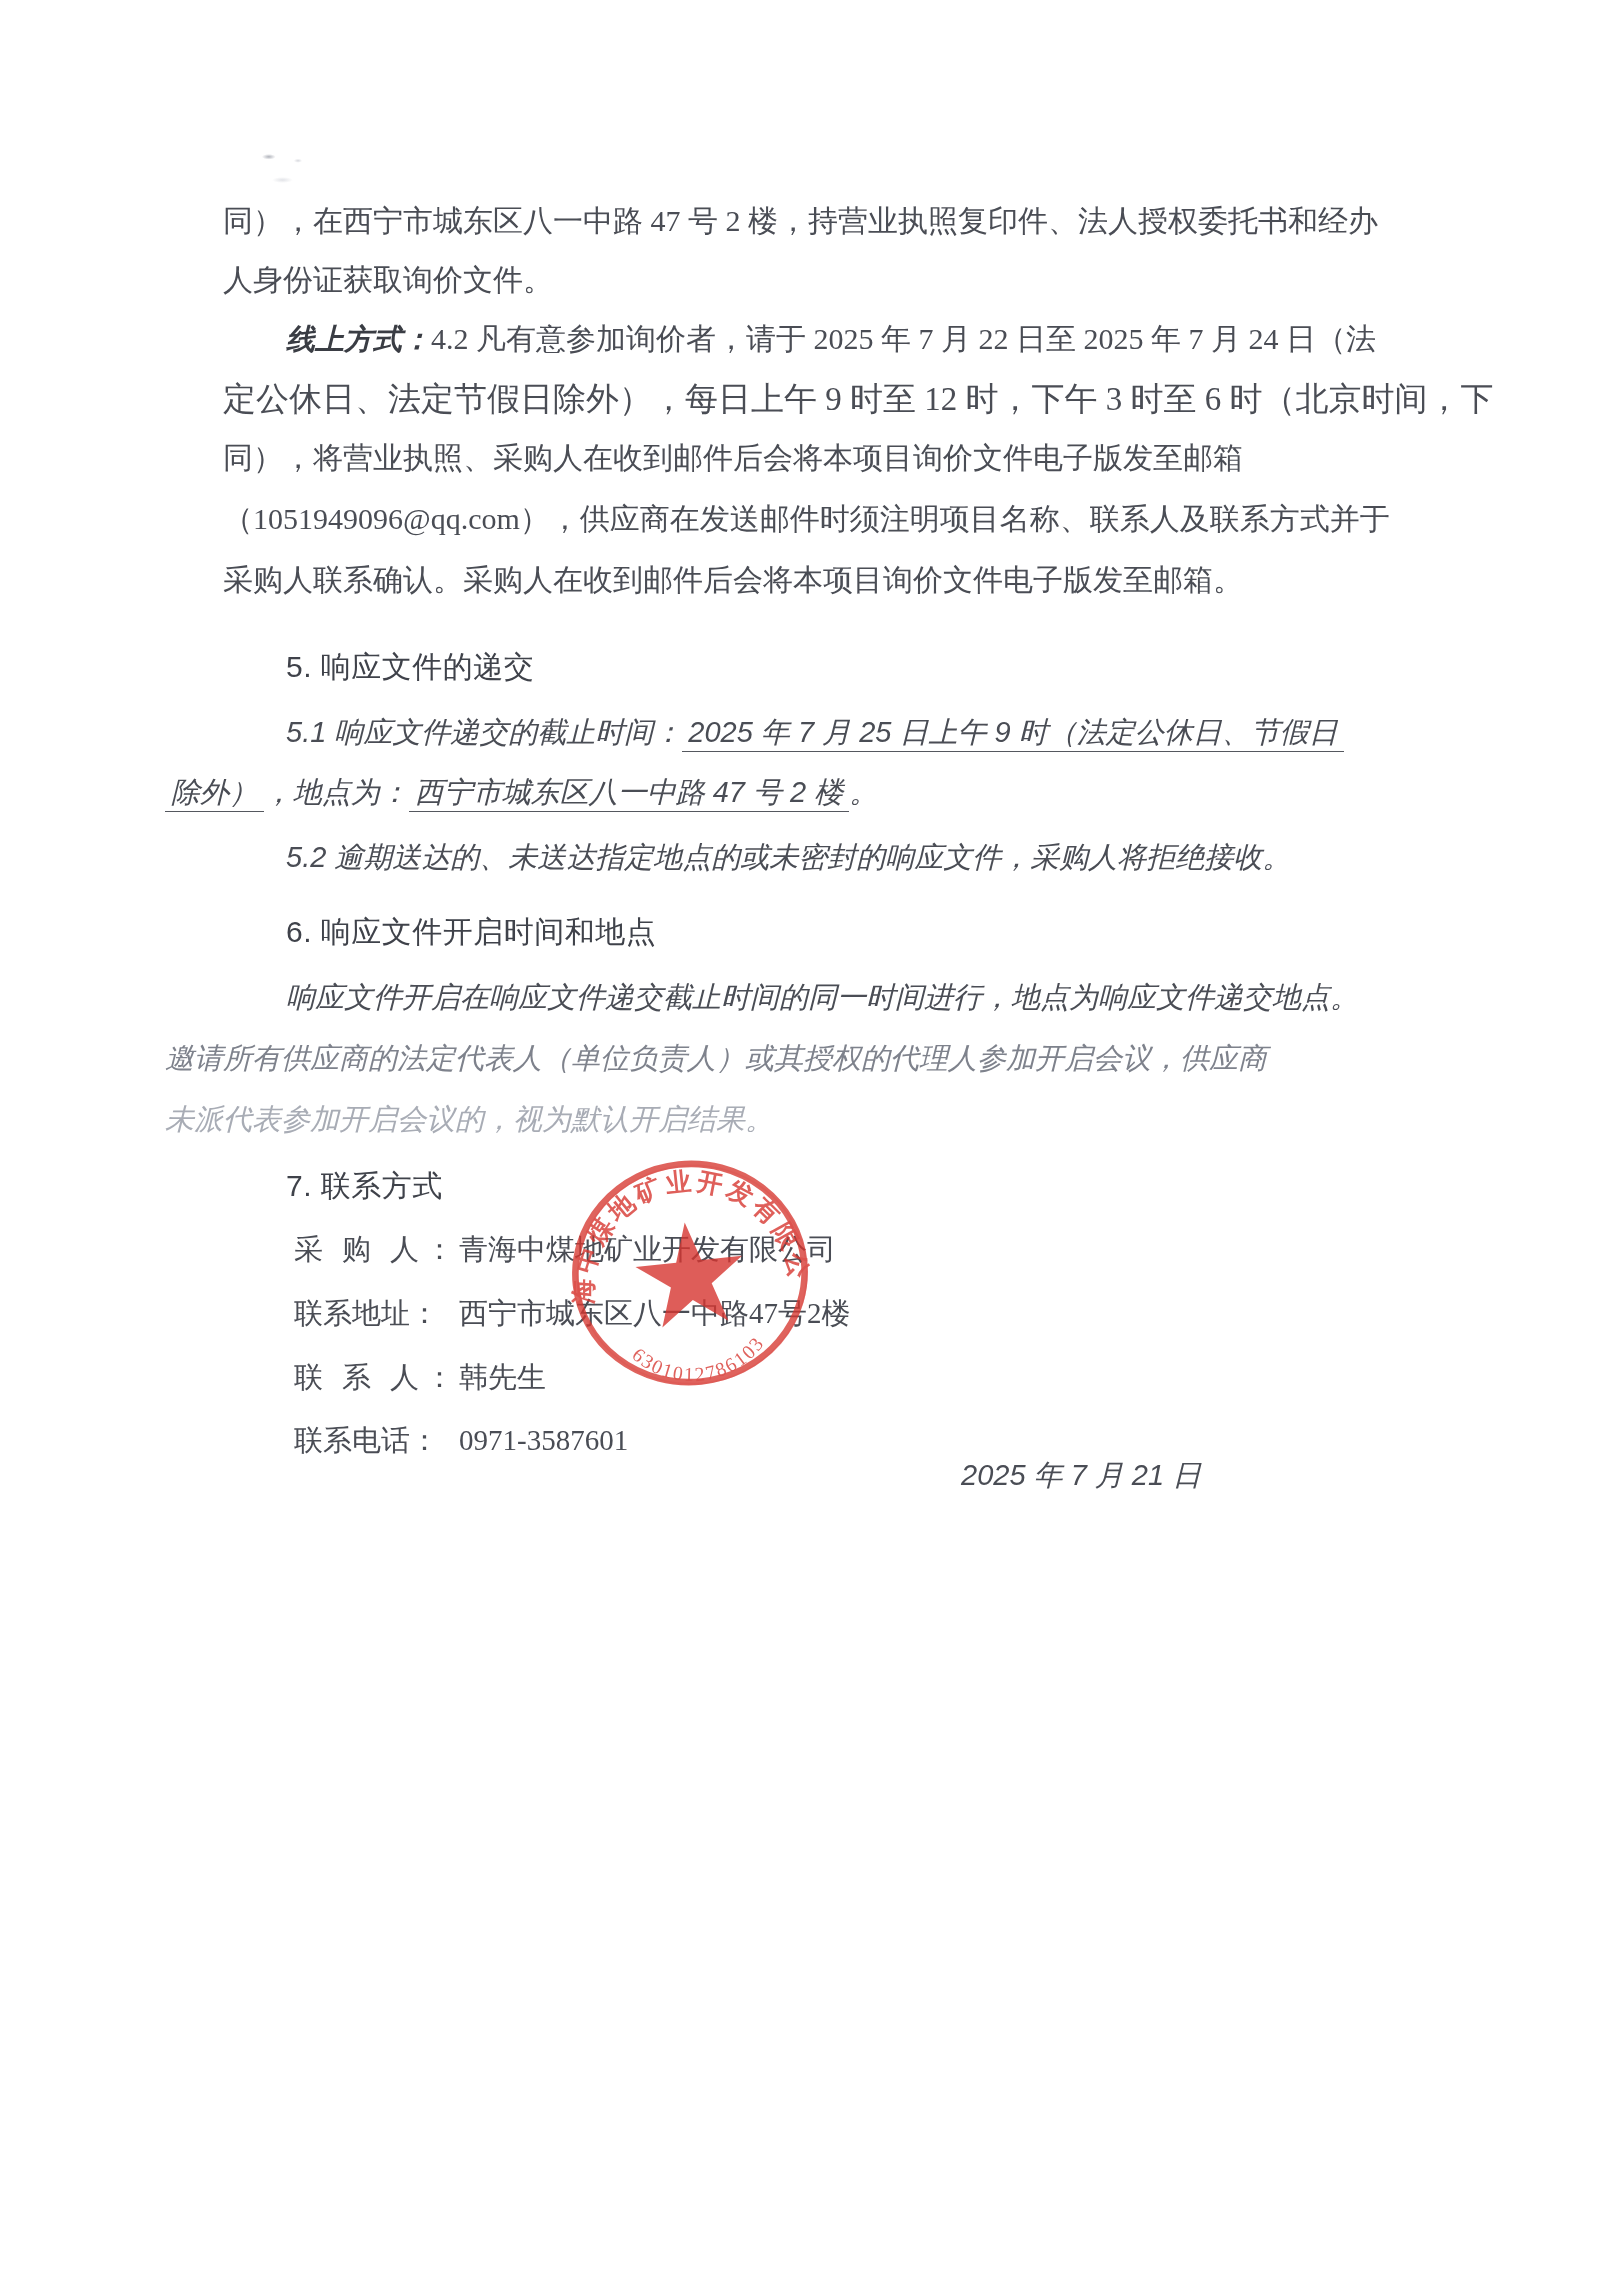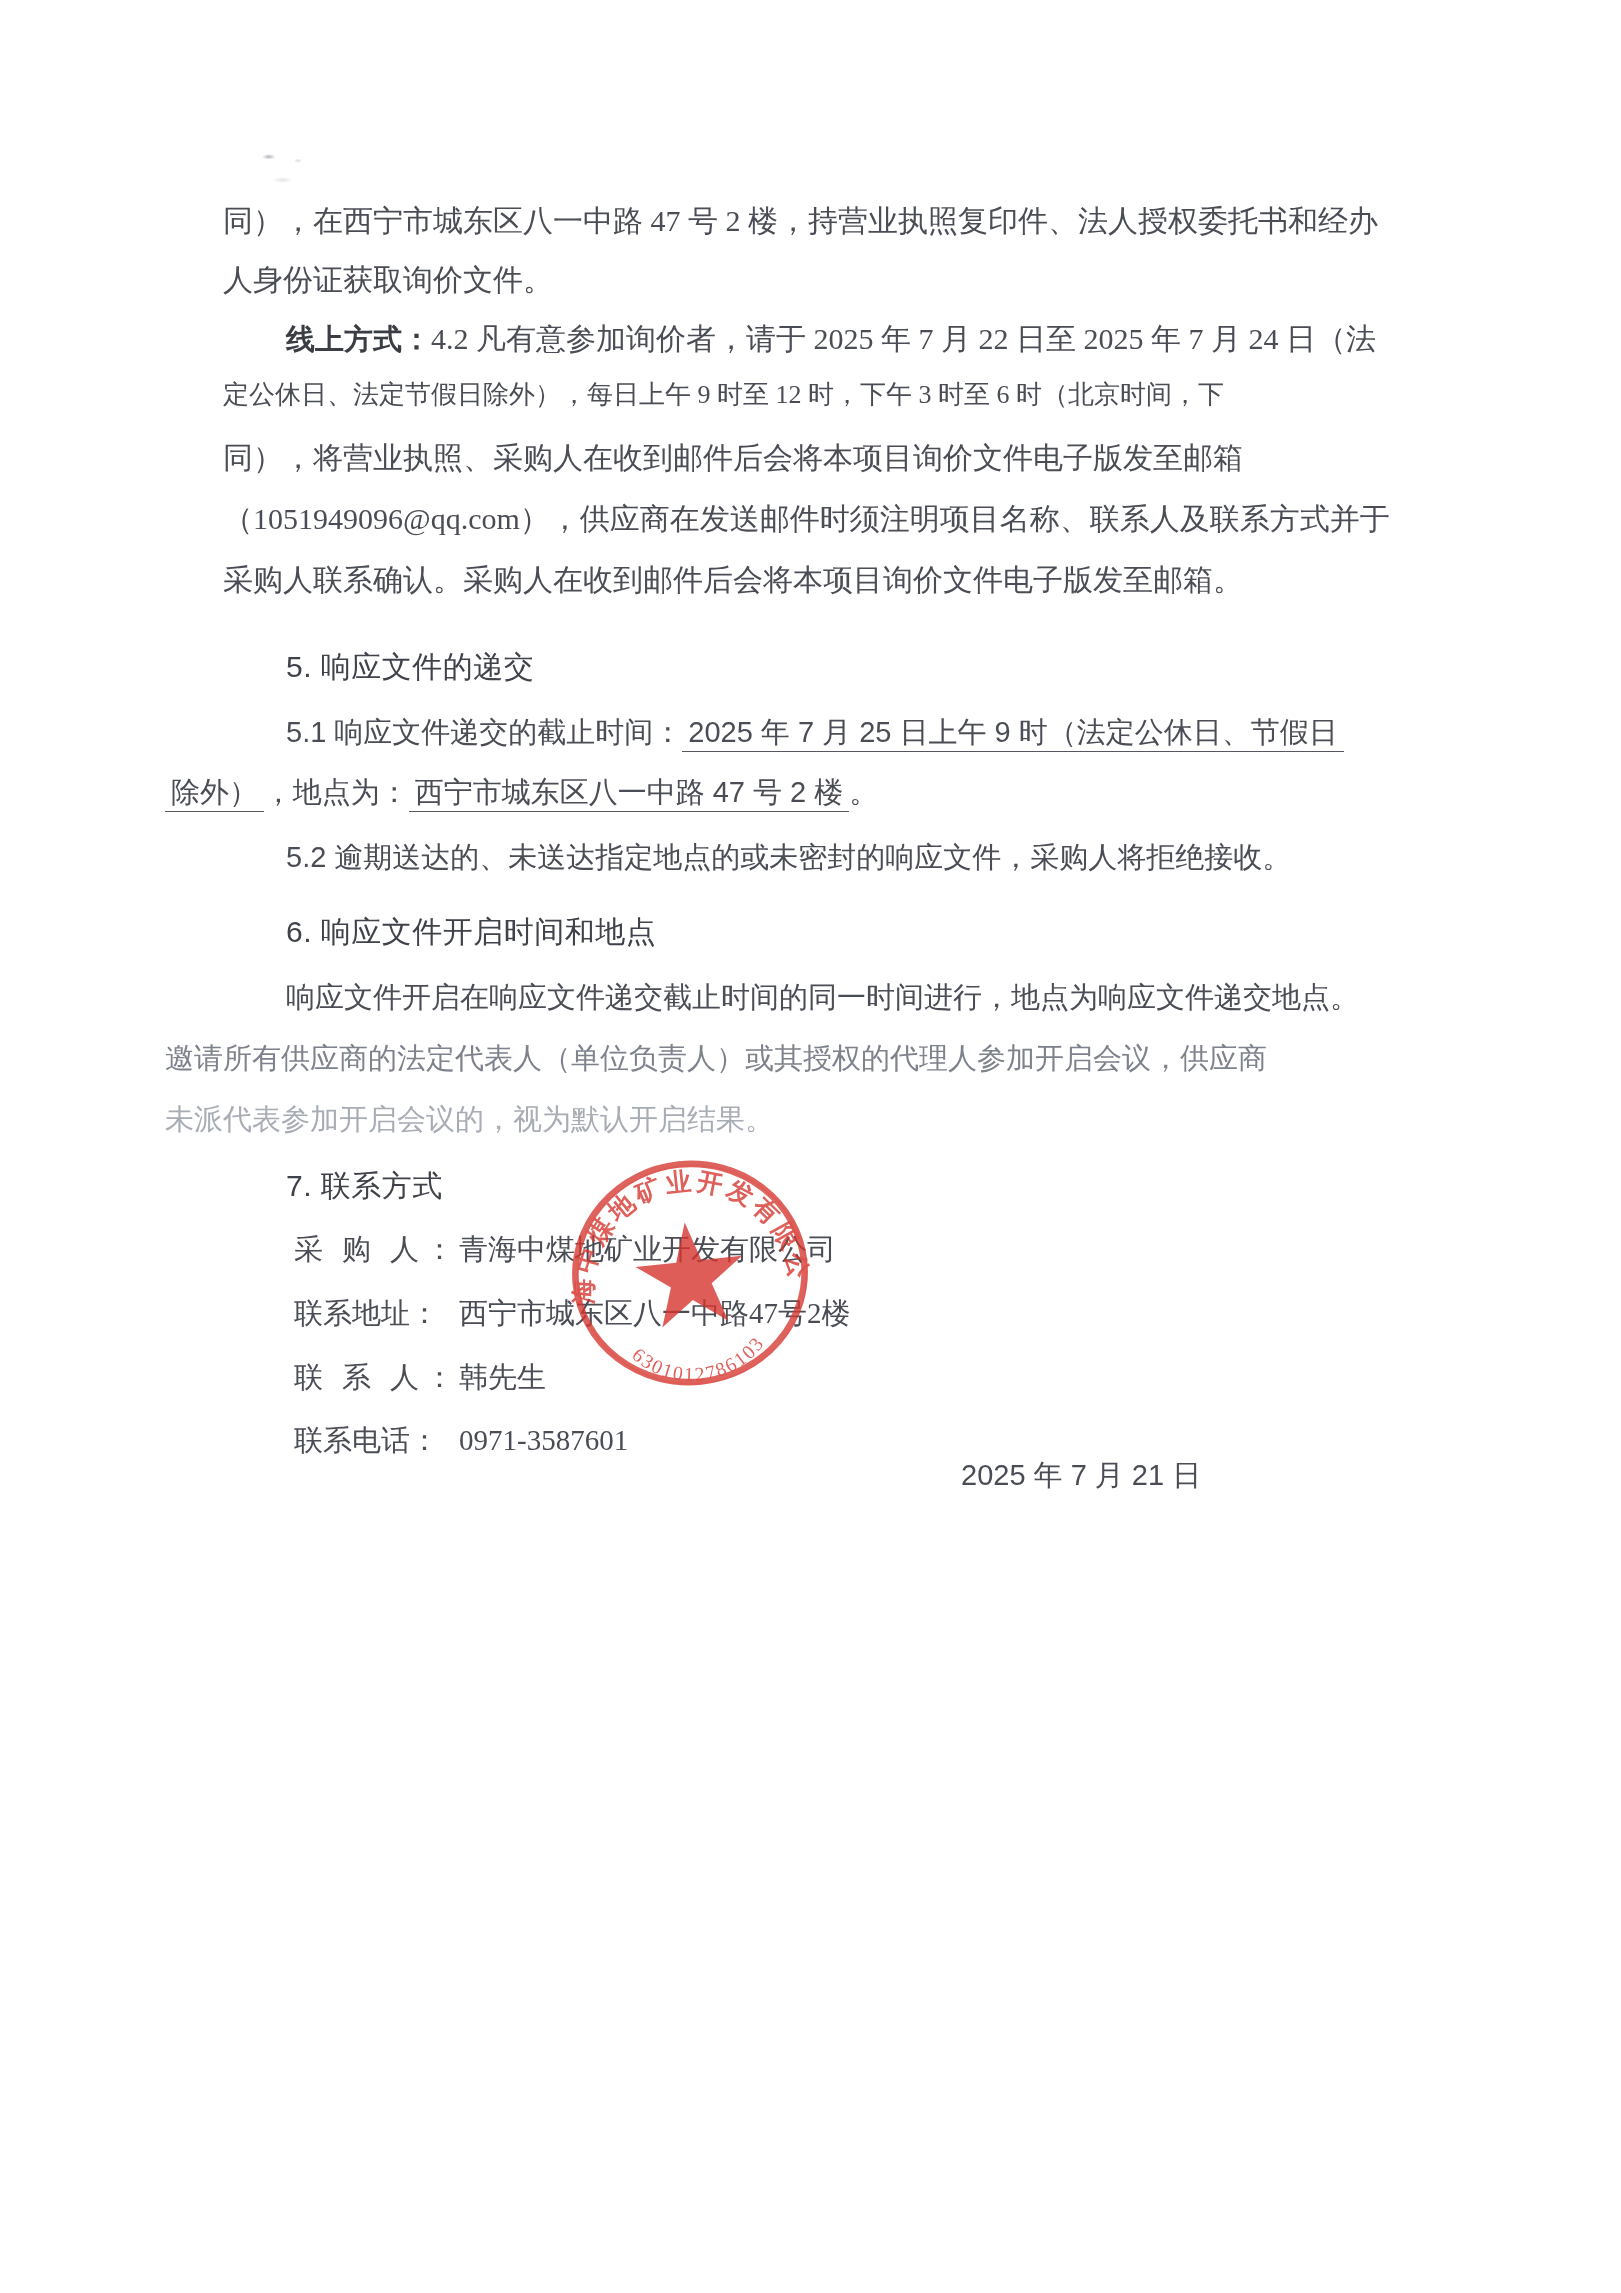--- a/index.html
+++ b/index.html
@@ -23,21 +23,21 @@
     left: 257px;
     top: 145px;
     width: 69px;
     height: 45px;
     background:
       radial-gradient(ellipse 9.8px 3.9px at 11.8px 11.8px, rgba(110,115,130,0.55), rgba(255,255,255,0) 70%),
       radial-gradient(ellipse 5.9px 2.9px at 41px 15.7px, rgba(140,145,160,0.35), rgba(255,255,255,0) 70%),
       radial-gradient(ellipse 13.7px 3.9px at 25.5px 35px, rgba(150,155,170,0.28), rgba(255,255,255,0) 75%);
   }
   .serif { font-family: "Liberation Serif", "DejaVu Serif", serif; }
-  .sans  { font-family: "Liberation Sans", "DejaVu Sans", sans-serif; }
+  .sans  { font-family: "Liberation Sans", "DejaVu Sans", sans-serif; font-style: italic; }
 
   .line { position: absolute; white-space: nowrap; color: #4a4d55; }
 
   .b { font-weight: bold; color: #3a3d44; }
 
   .uline {
     border-bottom: 1.6px solid #55585f;
     padding: 0 5.9px 2.9px 5.9px;
   }
 
@@ -89,21 +89,21 @@
   <div class="scan-noise"></div>
 
   <div class="line serif" style="left:223px; top:201px; font-size:30px;">同），在西宁市城东区八一中路 47 号 2 楼，持营业执照复印件、法人授权委托书和经办</div>
 
   <div class="line serif" style="left:223px; top:260px; font-size:30px;">人身份证获取询价文件。</div>
 
   <div class="line" style="left:286px; top:319px; font-size:30px;">
     <span class="sans b" style="font-size:29px;">线上方式：</span><span class="serif">4.2 凡有意参加询价者，请于 2025 年 7 月 22 日至 2025 年 7 月 24 日（法</span>
   </div>
 
-  <div class="line serif" style="left:223px; top:377px; font-size:26px;">定公休日、法定节假日除外），每日上午 9 时至 12 时，下午 3 时至 6 时（北京时间，下</div>
+  <div class="line serif" style="left:223px; top:377px; font-size:33px;">定公休日、法定节假日除外），每日上午 9 时至 12 时，下午 3 时至 6 时（北京时间，下</div>
 
   <div class="line serif" style="left:223px; top:438px; font-size:30px;">同），将营业执照、采购人在收到邮件后会将本项目询价文件电子版发至邮箱</div>
 
   <div class="line serif" style="left:223px; top:499px; font-size:30px;">（1051949096@qq.com），供应商在发送邮件时须注明项目名称、联系人及联系方式并于</div>
 
   <div class="line serif" style="left:223px; top:560px; font-size:30px;">采购人联系确认。采购人在收到邮件后会将本项目询价文件电子版发至邮箱。</div>
 
   <div class="line head" style="left:286px; top:647px;">5. 响应文件的递交</div>
 
   <div class="line sans" style="left:286px; top:713px; font-size:29px;">

